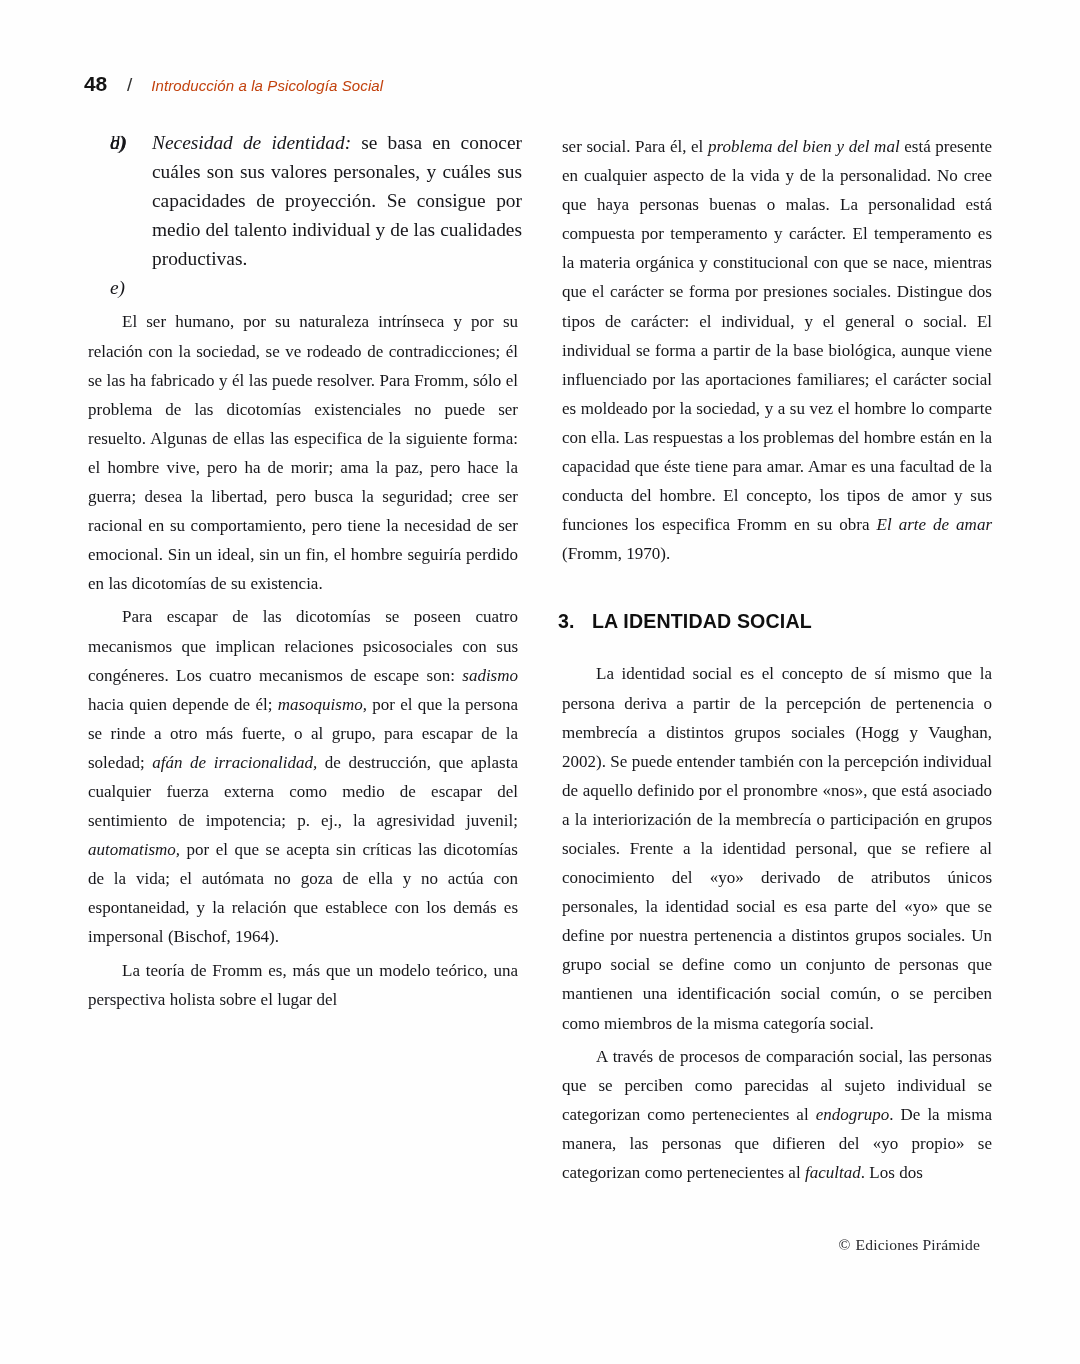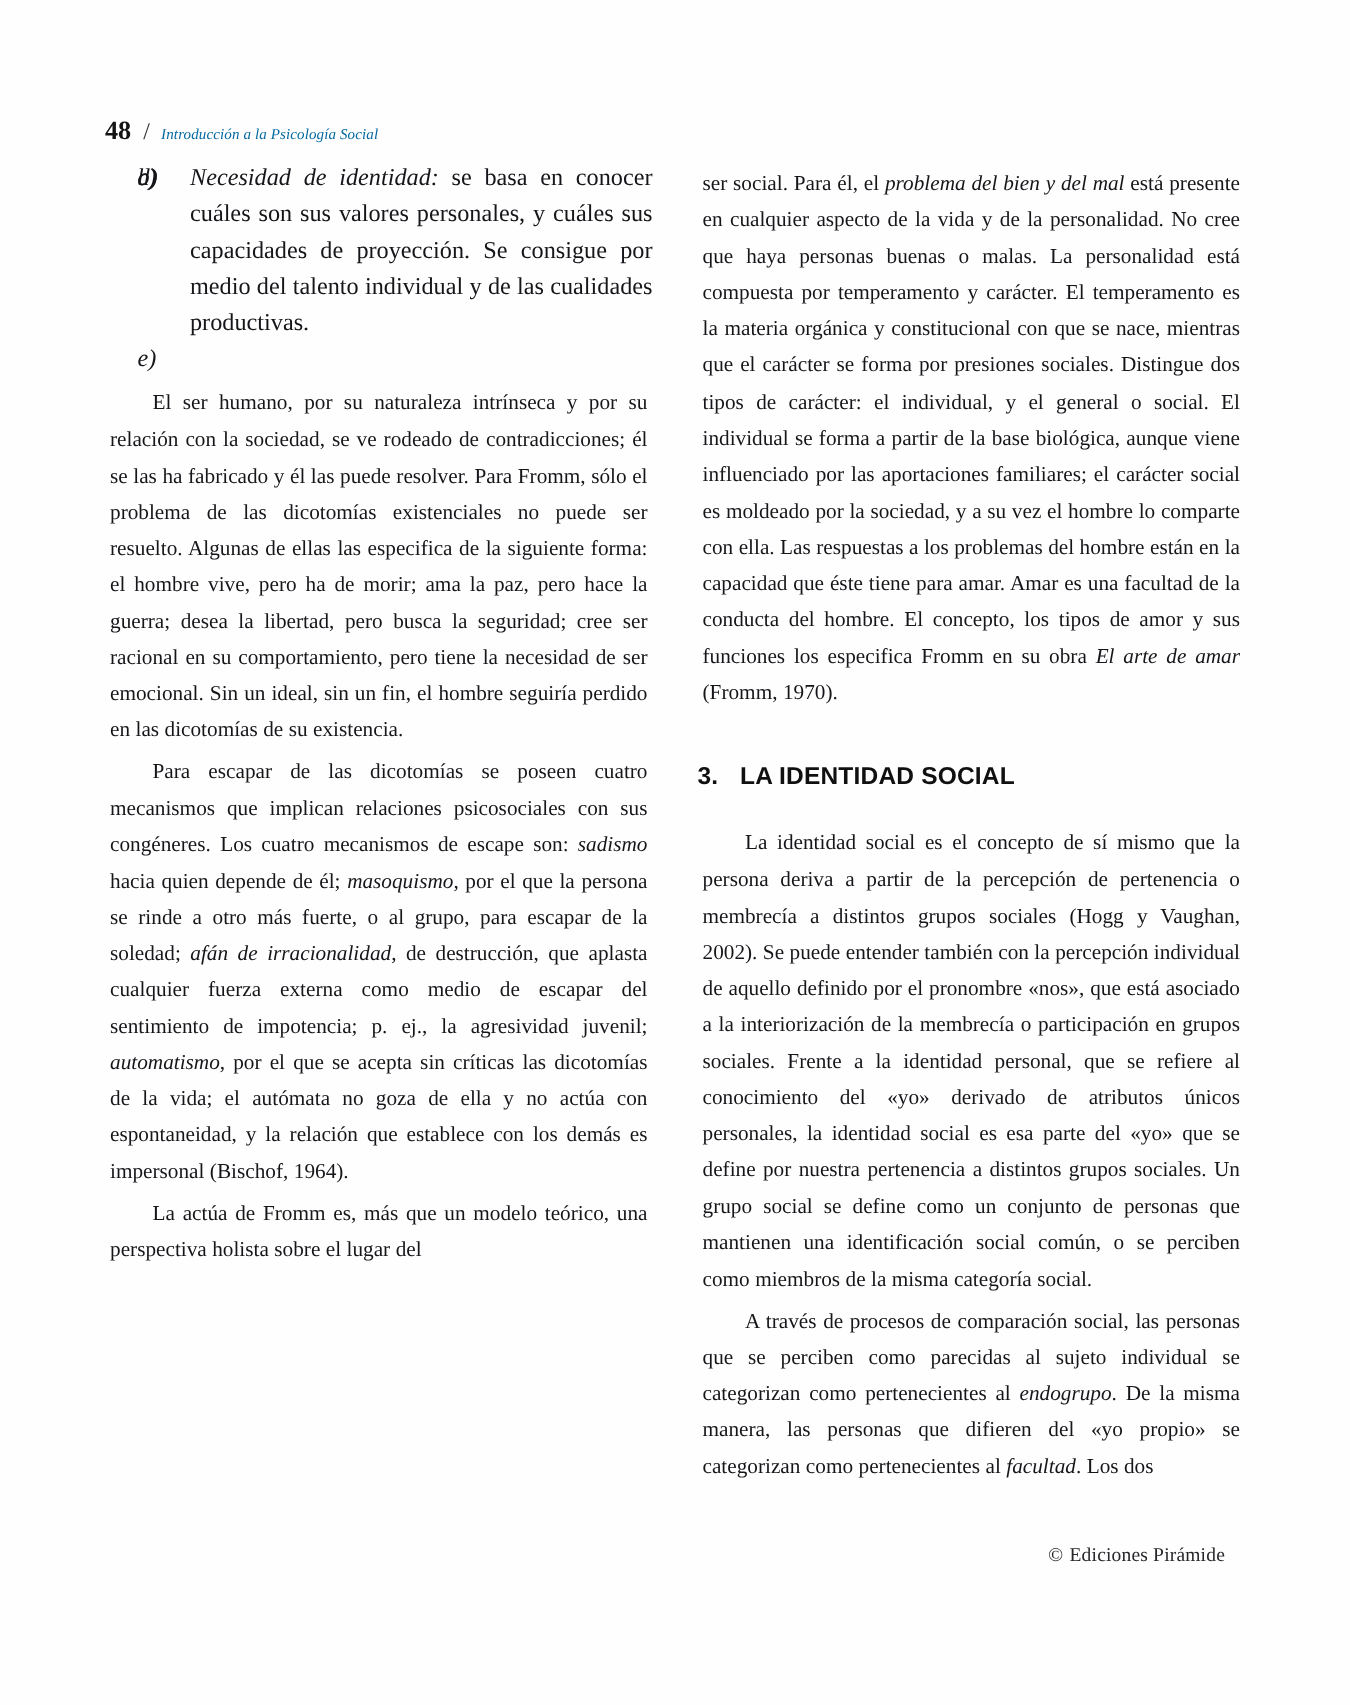--- a/index.html
+++ b/index.html
@@ -24,40 +24,39 @@
     background: #fefefe;
   }
 
   
   .runhead {
     position: absolute;
     left: 84px;
     top: 72px;
     display: flex;
     align-items: baseline;
-    gap: 0;
-    font-family: Liberation Serif, serif;
-    margin-top: 20px;
+    gap: 10px;
+    font-family: Liberation Sans, sans-serif;
   }
   .runhead .folio {
     font-size: 21px;
     font-weight: bold;
     letter-spacing: -0.2px;
     color: #141414;
   }
   .runhead .slash {
     font-size: 19px;
     font-weight: normal;
     color: #303030;
     margin: 0 9px 0 10px;
   }
   .runhead .booktitle {
-    font-size: 12px;
+    font-size: 15px;
     font-style: italic;
-    color: #0369a1;
+    color: #c2410c;
     letter-spacing: 0.1px;
   }
 
   
   .columns {
     position: absolute;
     left: 84px;
     top: 128px;
     width: 912px;
     display: flex;
@@ -173,21 +172,21 @@
           <span class="marker">e)</span>
         </li>
       </ol>
 
       <div class="gap-after-para"></div>
 
       <p class="body">El ser humano, por su naturaleza intrínseca y por su relación con la sociedad, se ve rodeado de contradicciones; él se las ha fabricado y él las puede resolver. Para Fromm, sólo el problema de las dicotomías existenciales no puede ser resuelto. Algunas de ellas las especifica de la siguiente forma: el hombre vive, pero ha de morir; ama la paz, pero hace la guerra; desea la libertad, pero busca la seguridad; cree ser racional en su comportamiento, pero tiene la necesidad de ser emocional. Sin un ideal, sin un fin, el hombre seguiría perdido en las dicotomías de su existencia.</p>
 
       <p class="body"><span>Para escapar de las dicotomías se poseen cuatro mecanismos que implican relaciones psicosociales con sus congéneres. Los cuatro mecanismos de escape son: </span><em class="it">sadismo</em><span> hacia quien depende de él; </span><em class="it">masoquismo,</em><span> por el que la persona se rinde a otro más fuerte, o al grupo, para escapar de la soledad; </span><em class="it">afán de irracionalidad,</em><span> de destrucción, que aplasta cualquier fuerza externa como medio de escapar del sentimiento de impotencia; p. ej., la agresividad juvenil; </span><em class="it">automatismo,</em><span> por el que se acepta sin críticas las dicotomías de la vida; el autómata no goza de ella y no actúa con espontaneidad, y la relación que establece con los demás es impersonal (Bischof, 1964).</span></p>
 
-      <p class="body">La actúa de Fromm es, más que un modelo teórico, una perspectiva holista sobre el lugar del</p>
+      <p class="body">La teoría de Fromm es, más que un modelo teórico, una perspectiva holista sobre el lugar del</p>
 
     </div>
 
     <div class="col">
 
       <p class="body noindent"><span>ser social. Para él, el </span><em class="it">problema del bien y del mal</em><span> está presente en cualquier aspecto de la vida y de la personalidad. No cree que haya personas buenas o malas. La personalidad está compuesta por temperamento y carácter. El temperamento es la materia orgánica y constitucional con que se nace, mientras que el carácter se forma por presiones sociales. Distingue dos tipos de carácter: el individual, y el general o social. El individual se forma a partir de la base biológica, aunque viene influenciado por las aportaciones familiares; el carácter social es moldeado por la sociedad, y a su vez el hombre lo comparte con ella. Las respuestas a los problemas del hombre están en la capacidad que éste tiene para amar. Amar es una facultad de la conducta del hombre. El concepto, los tipos de amor y sus funciones los especifica Fromm en su obra </span><em class="it">El arte de amar</em><span> (Fromm, 1970).</span></p>
 
       <div class="section-head">
         <span class="num">3.</span>
         <span class="ttl">LA IDENTIDAD SOCIAL</span>

